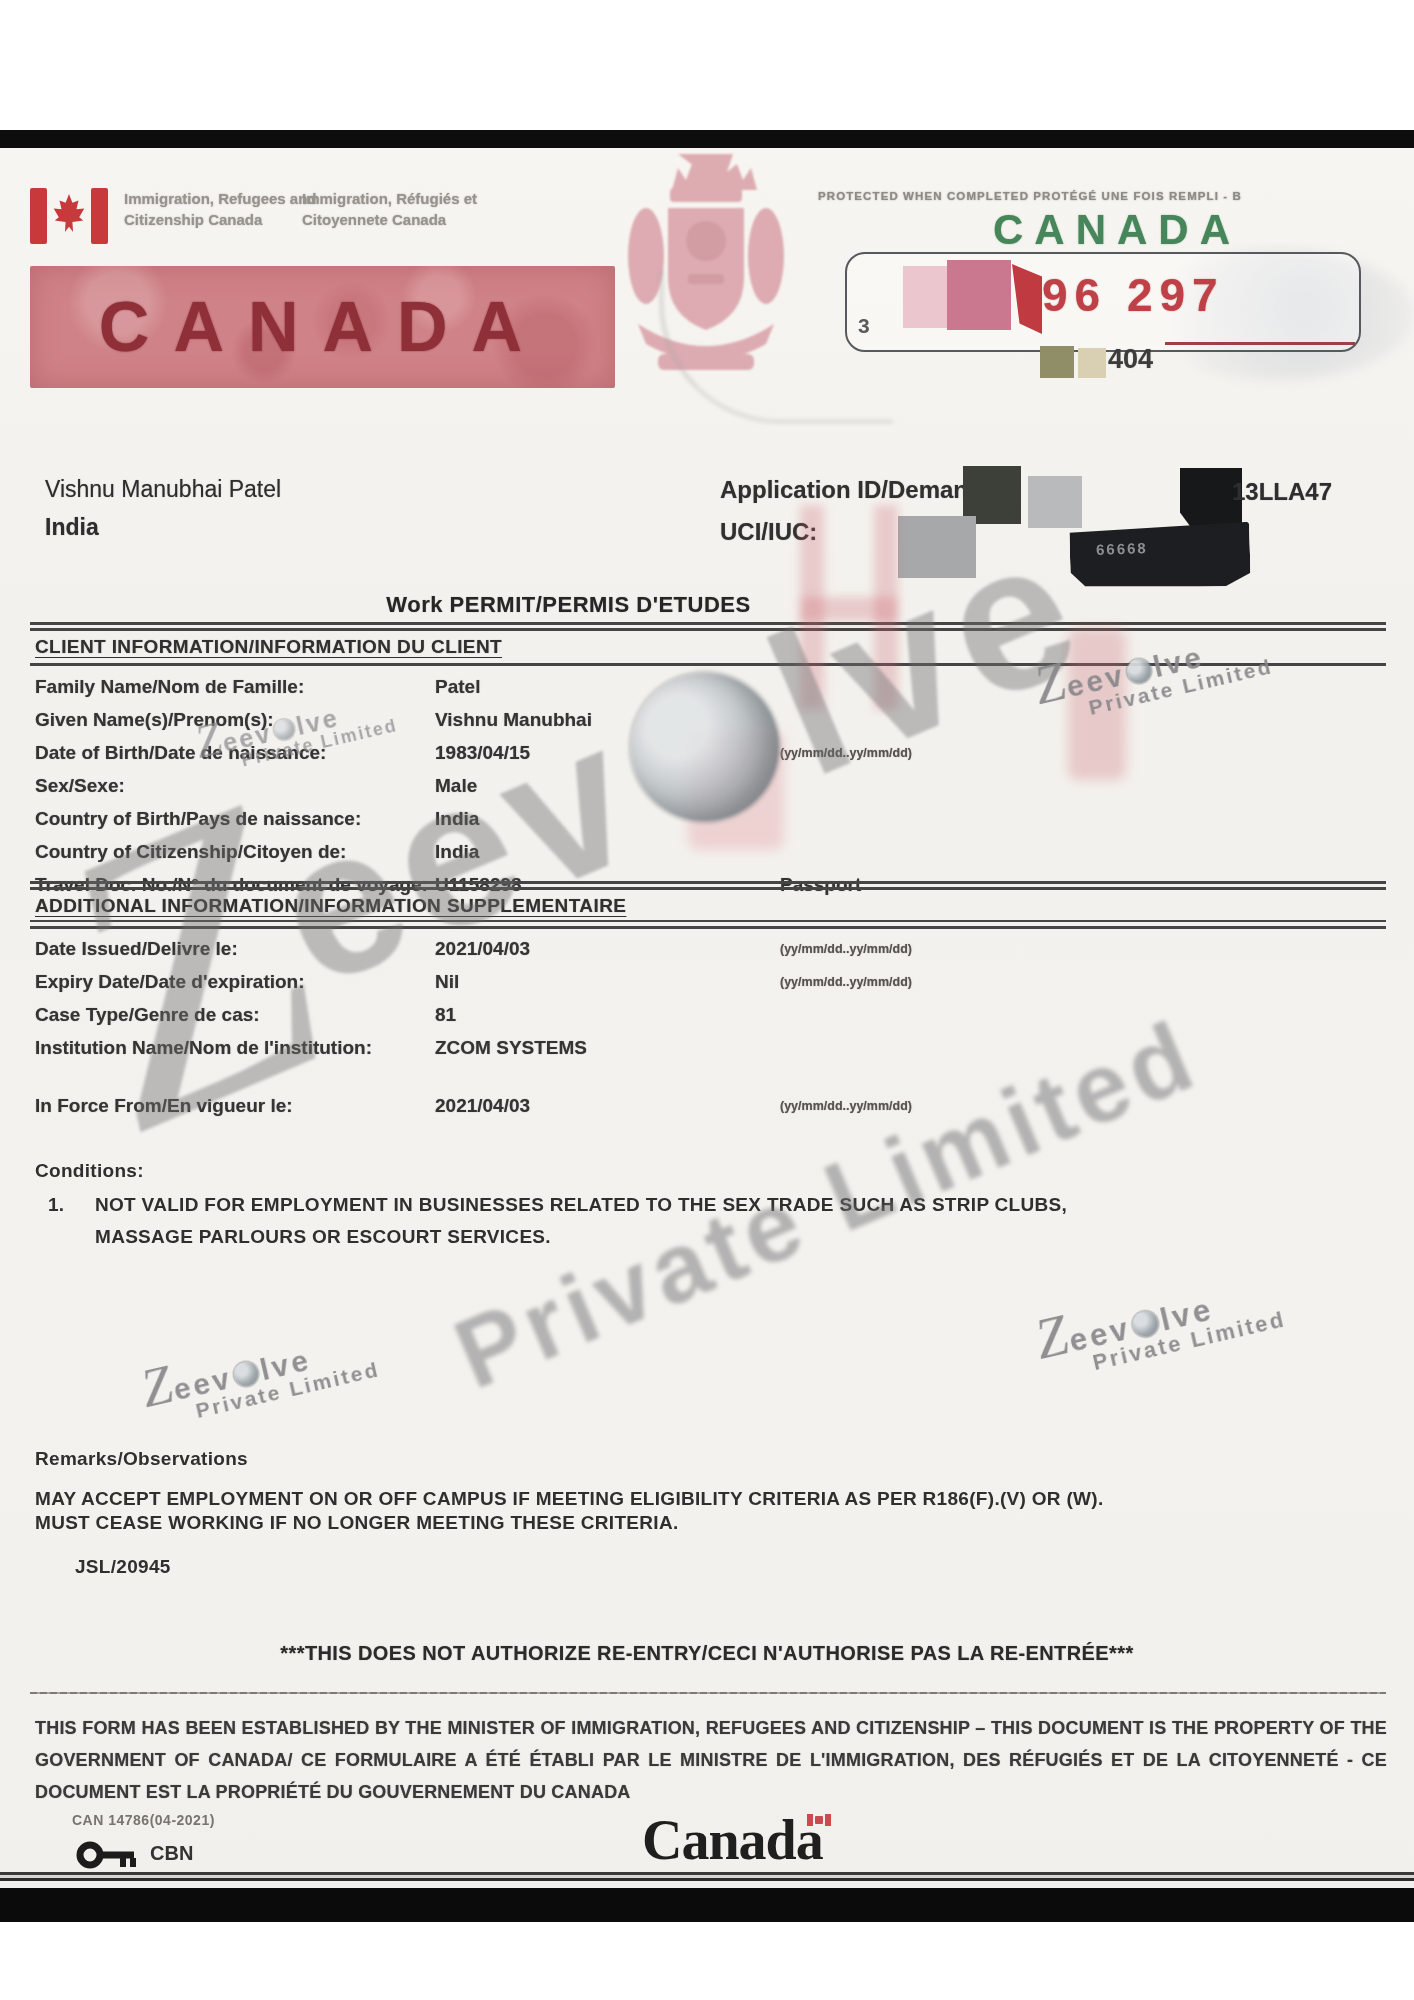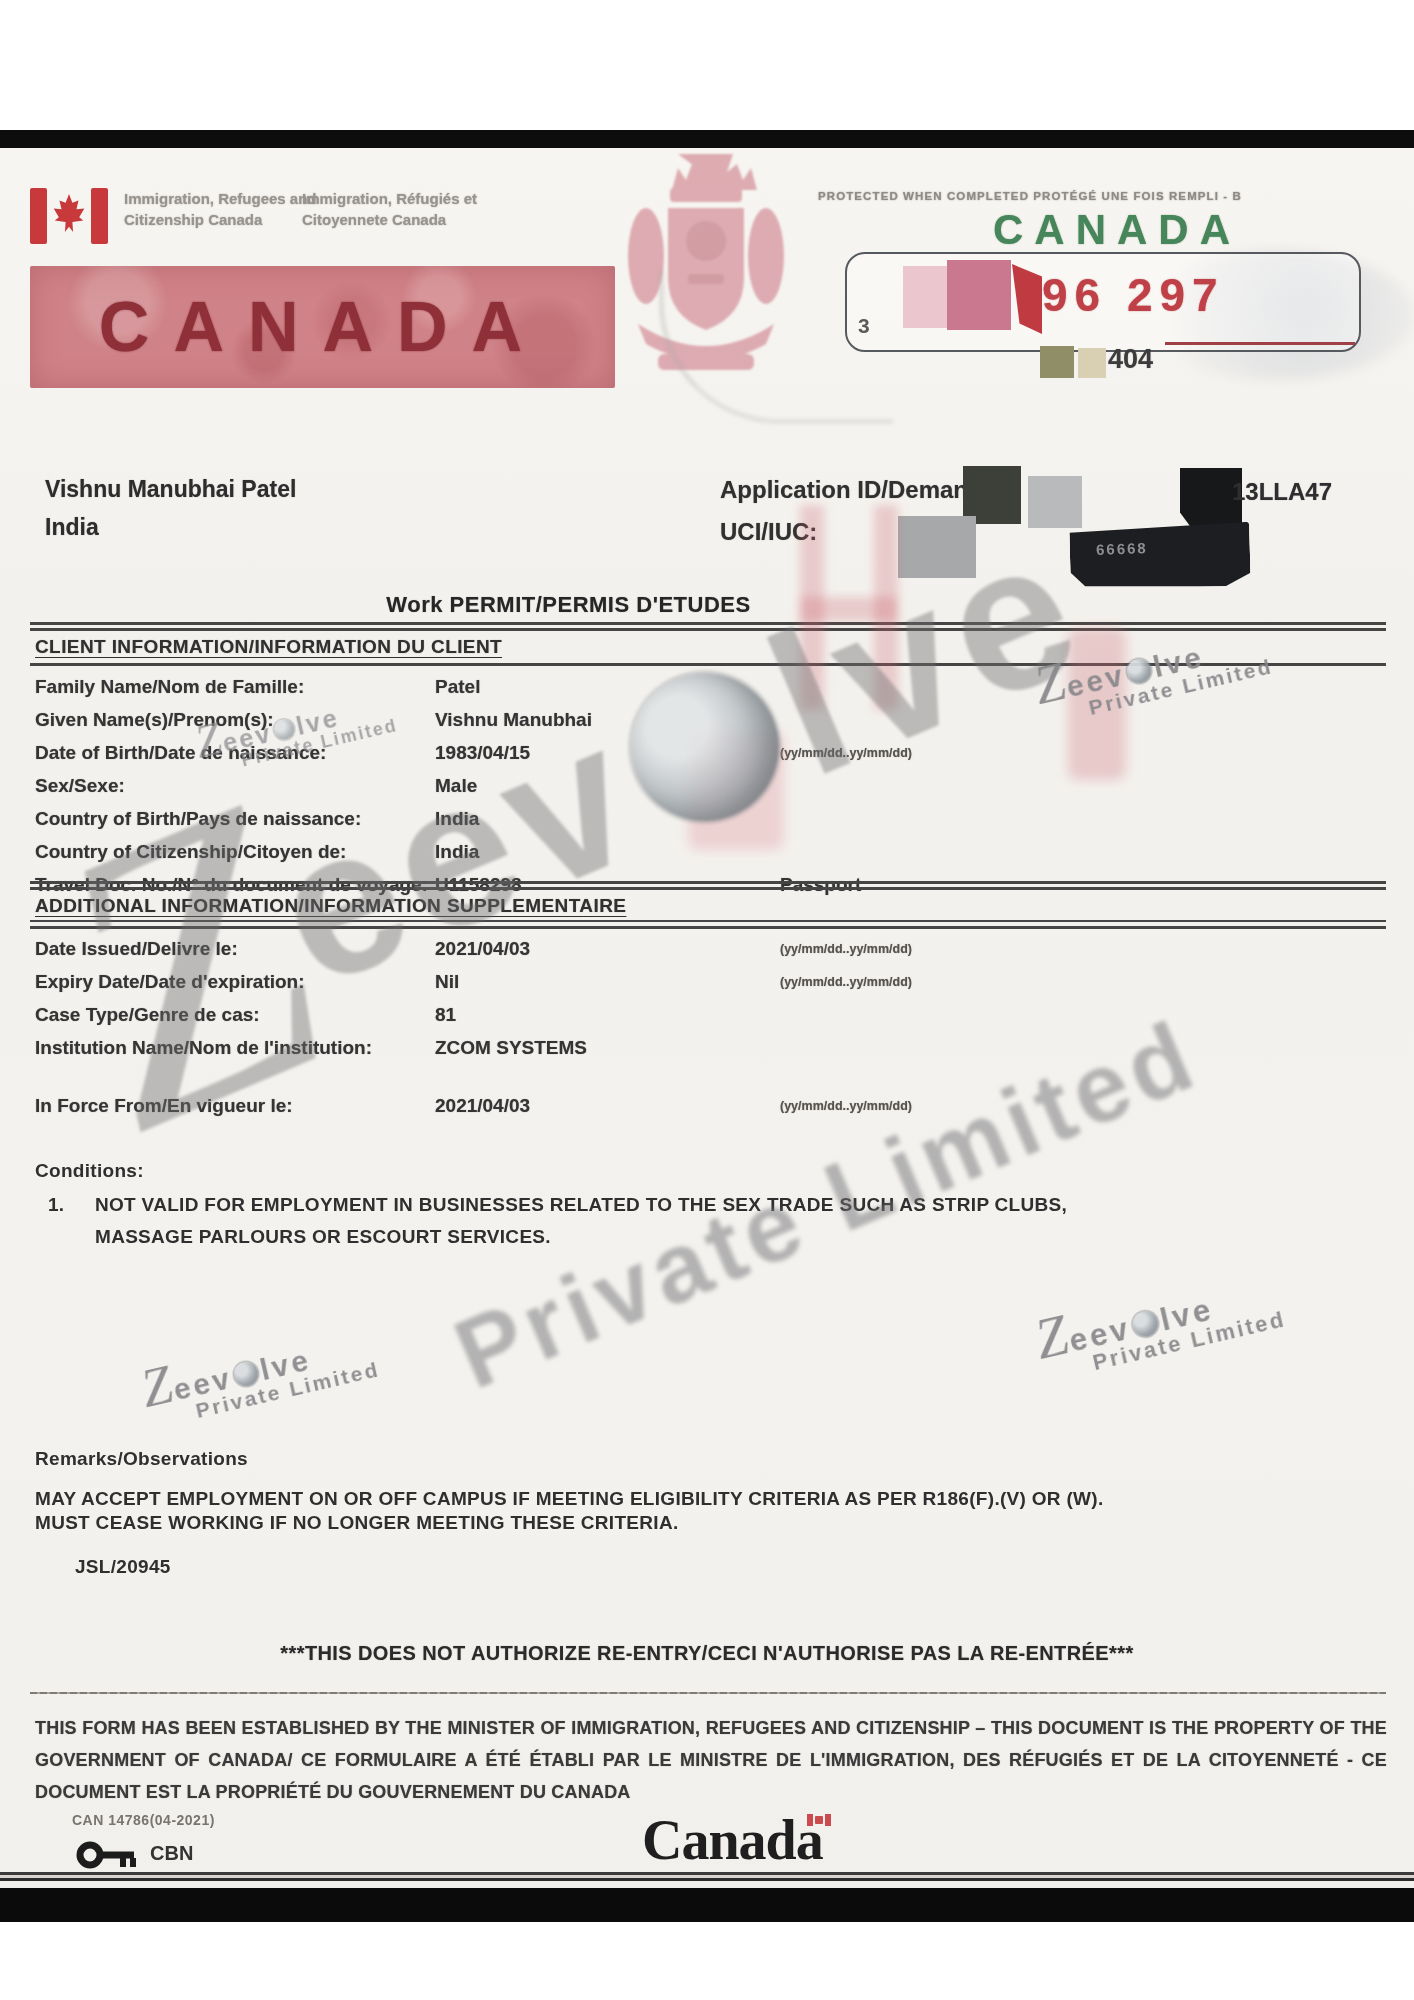--- a/index.html
+++ b/index.html
@@ -54,21 +54,21 @@
     text-shadow:0 0 1.5px rgba(170,50,60,.6);white-space:nowrap;}
   #serial-underline{left:1165px;top:342px;width:190px;height:3px;background:#9f4046;}
   #serial2{left:1108px;top:344px;font-size:27px;font-weight:700;color:#3c3c3c;}
   #holo{left:1140px;top:250px;width:274px;height:130px;border-radius:50%;
     background:radial-gradient(circle at 60% 45%,rgba(165,175,190,.35),rgba(190,195,205,.15) 60%,transparent 75%);filter:blur(6px);}
   #swoosh{left:660px;top:270px;width:230px;height:150px;border-left:3px solid rgba(170,170,170,.5);
     border-bottom:3px solid rgba(170,170,170,.4);border-radius:0 0 0 120px;filter:blur(2px);}
   
   #coat{left:618px;top:146px;width:175px;height:245px;opacity:.8;filter:blur(1.3px);}
   
-  #applicant-name{left:45px;top:476px;font-size:23px;font-weight:700;color:#2d2d2d;}
+  #applicant-name{left:45px;top:476px;font-size:23px;font-weight:400;color:#2d2d2d;}
   #applicant-country{left:45px;top:514px;font-size:23px;font-weight:700;color:#2d2d2d;}
   #appid-label{left:720px;top:476px;font-size:24px;font-weight:700;color:#303030;}
   #appid-text{left:1232px;top:478px;font-size:24px;font-weight:700;color:#2e2e30;}
   #uci-label{left:720px;top:518px;font-size:24px;font-weight:700;color:#303030;}
   #uci-hint{left:1096px;top:540px;font-size:15px;font-weight:700;color:#8e8e92;letter-spacing:2px;transform:rotate(-2deg);}
   
   #doc-title{left:0;top:592px;width:1137px;text-align:center;font-size:22px;font-weight:800;color:#262626;letter-spacing:.5px;}
   
   .bigline{font-size:19px;font-weight:700;color:#2f2f2f;white-space:nowrap;letter-spacing:.3px;}
   

